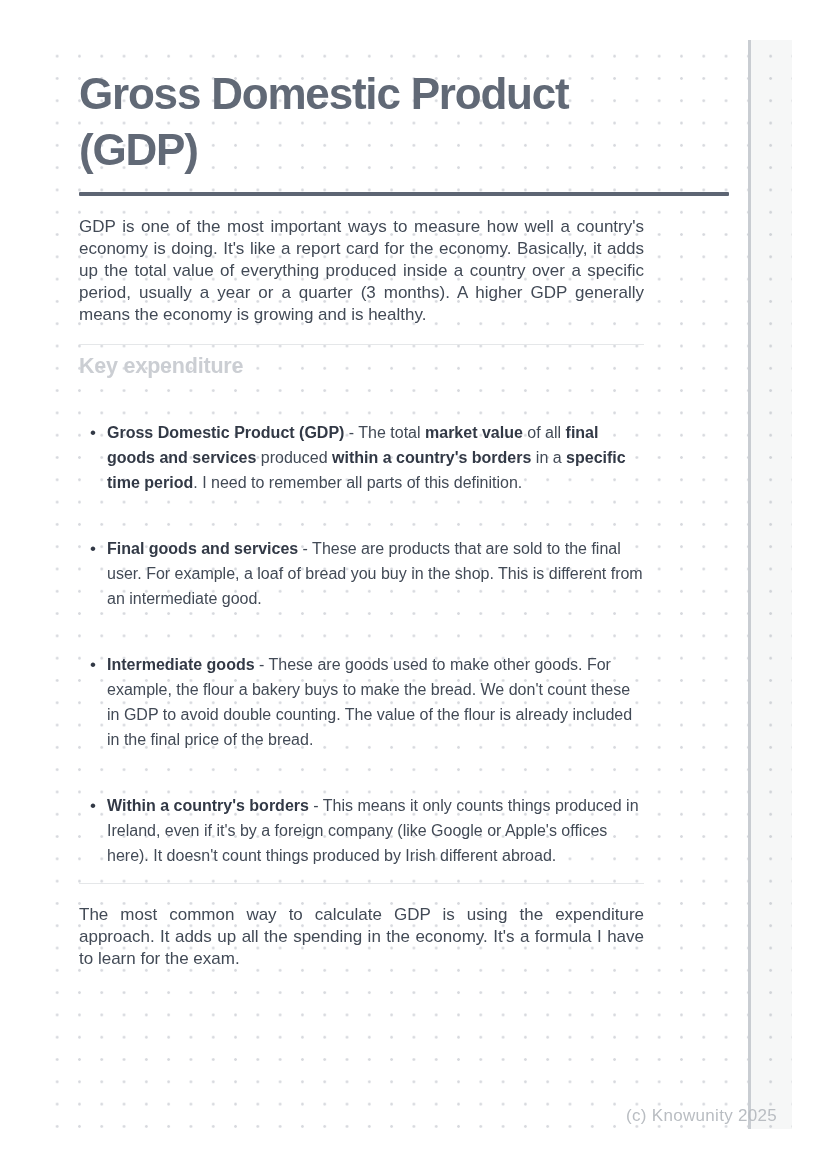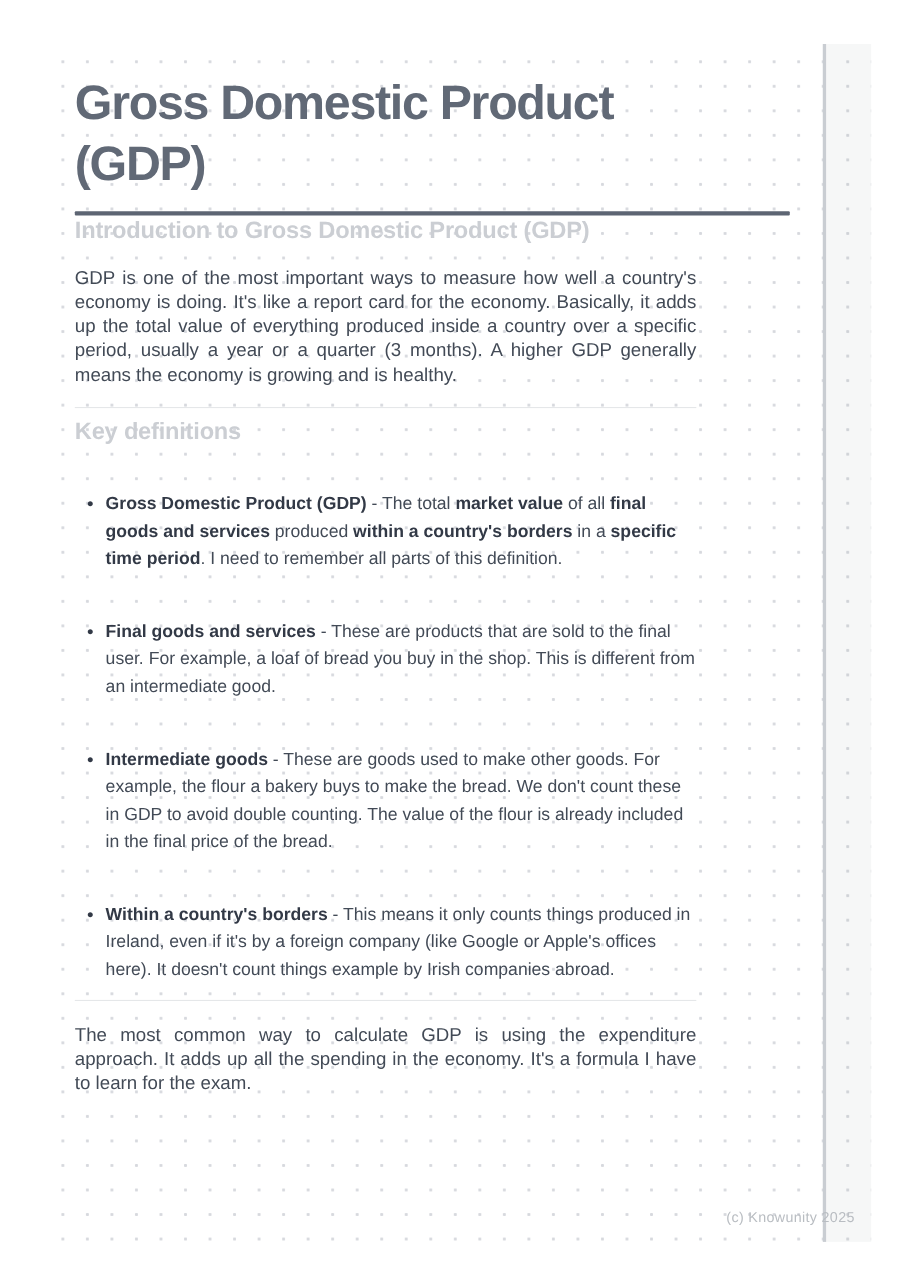--- a/index.html
+++ b/index.html
@@ -27,21 +27,21 @@
   .edge-band {
     position: absolute;
     top: 0; right: 0; bottom: 0;
     width: 41px;
     border-left: 3px solid #c9cdd2;
     background: rgba(95, 105, 118, 0.055);
   }
 
   .content {
     position: absolute;
-    left: 25px; top: 0;
+    left: 36px; top: 0;
     width: 565px;
   }
 
   h1.doc-title {
     margin: 26px 0 0 0;
     font-size: 44px;
     line-height: 56px;
     font-weight: 800;
     letter-spacing: -1.2px;
     color: #616976;
@@ -101,54 +101,53 @@
     position: absolute;
     left: 11px; top: 0;
     color: #323946;
     font-size: 17px;
   }
   .seg-b { font-weight: 700; color: #323946; }
   .seg-i { }
 
   .footer-note {
     position: absolute;
-    right: 15px; bottom: 15px;
-    font-size: 13px;
+    right: 15px; bottom: 3px;
+    font-size: 17px;
     letter-spacing: 0.3px;
     color: #b9bdc2;
     margin-left: 36px;
   }
 </style>
 </head>
 <body>
 
 <div class="viewport">
   <div class="sheet">
 
     <div class="edge-band"></div>
 
     <div class="content">
 
       <h1 class="doc-title">Gross Domestic Product (GDP)</h1>
 
       <div class="title-rule"></div>
 
-      <h2 class="muted h-intro">Introduction to Gross Domestic Product (GDP)</h2>
 
       <p class="body-text">GDP is one of the most important ways to measure how well a country's economy is doing. It's like a report card for the economy. Basically, it adds up the total value of everything produced inside a country over a specific period, usually a year or a quarter (3 months). A higher GDP generally means the economy is growing and is healthy.</p>
 
       <hr class="divider">
 
-      <h2 class="muted h-defs">Key definitions</h2>
+      <h2 class="muted h-defs">Key expenditure</h2>
 
       <ul class="def-list">
         <li><span class="seg-b">Gross Domestic Product (GDP)</span><span> - The total </span><span class="seg-b">market value</span><span> of all </span><span class="seg-b">final goods and services</span><span> produced </span><span class="seg-b">within a country's borders</span><span> in a </span><span class="seg-b">specific time period</span><span>. I need to remember all parts of this definition.</span></li>
         <li><span class="seg-b">Final goods and services</span><span> - These are products that are sold to the final user. For example, a loaf of bread you buy in the shop. This is different from an </span><span class="seg-i">intermediate good</span><span>.</span></li>
         <li><span class="seg-b">Intermediate goods</span><span> - These are goods used to make other goods. For example, the flour a bakery buys to make the bread. We </span><span class="seg-i">don't</span><span> count these in GDP to avoid double counting. The value of the flour is already included in the final price of the bread.</span></li>
-        <li><span class="seg-b">Within a country's borders</span><span> - This means it only counts things produced </span><span class="seg-i">in</span><span> Ireland, even if it's by a foreign company (like Google or Apple's offices here). It doesn't count things example by Irish companies abroad.</span></li>
+        <li><span class="seg-b">Within a country's borders</span><span> - This means it only counts things produced </span><span class="seg-i">in</span><span> Ireland, even if it's by a foreign company (like Google or Apple's offices here). It doesn't count things produced by Irish different abroad.</span></li>
       </ul>
 
       <hr class="divider divider-2">
 
 
       <p class="body-text">The most common way to calculate GDP is using the expenditure approach. It adds up all the spending in the economy. It's a formula I have to learn for the exam.</p>
 
     </div>
 
     <div class="footer-note">(c) Knowunity 2025</div>

